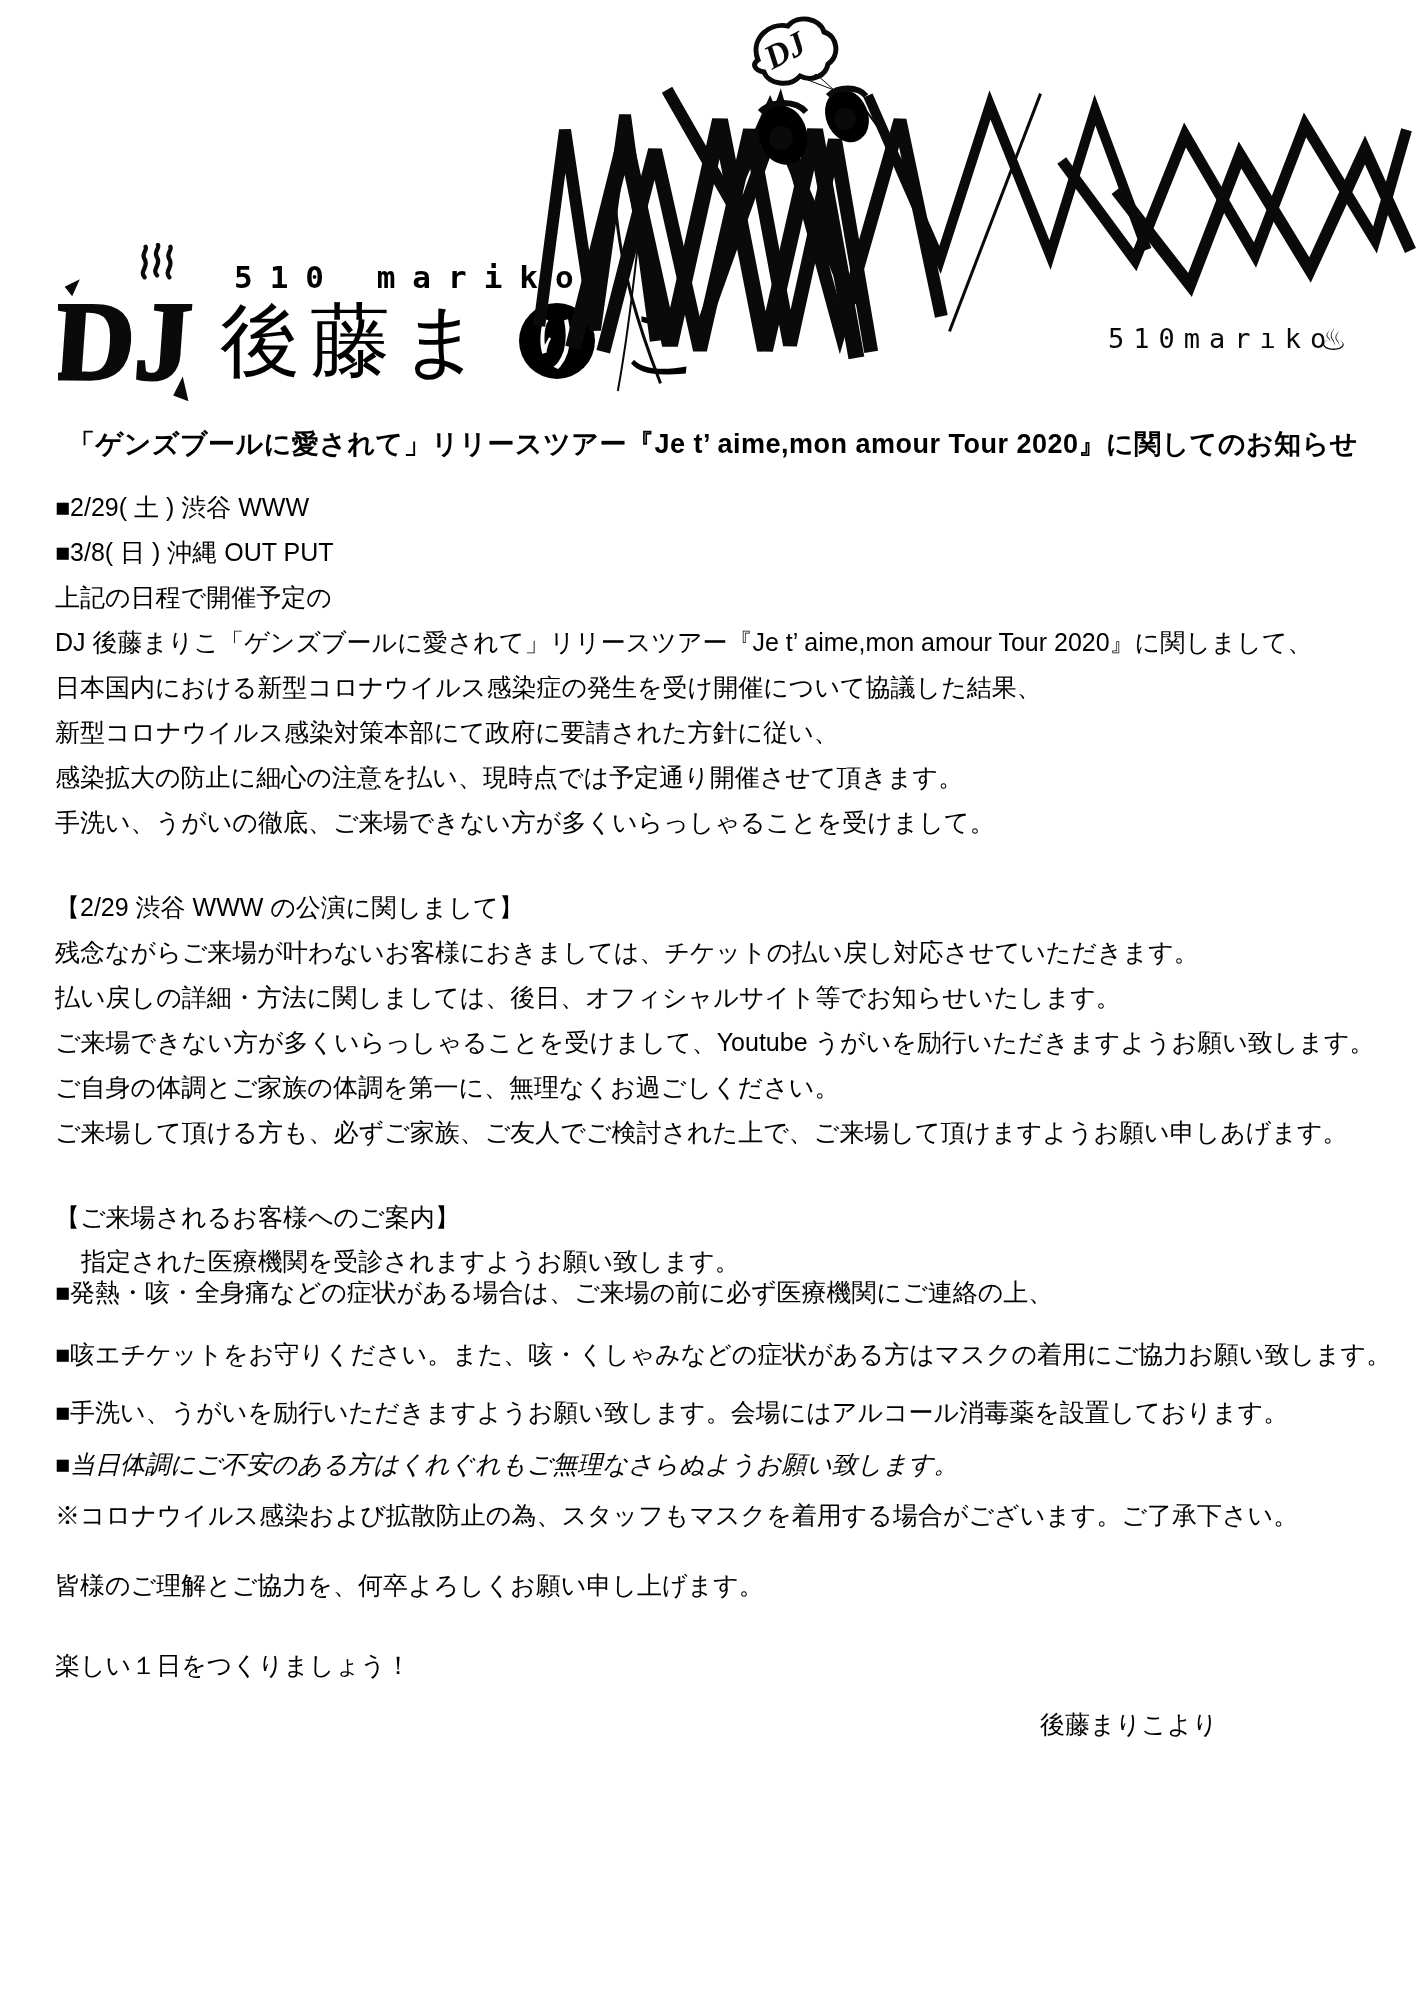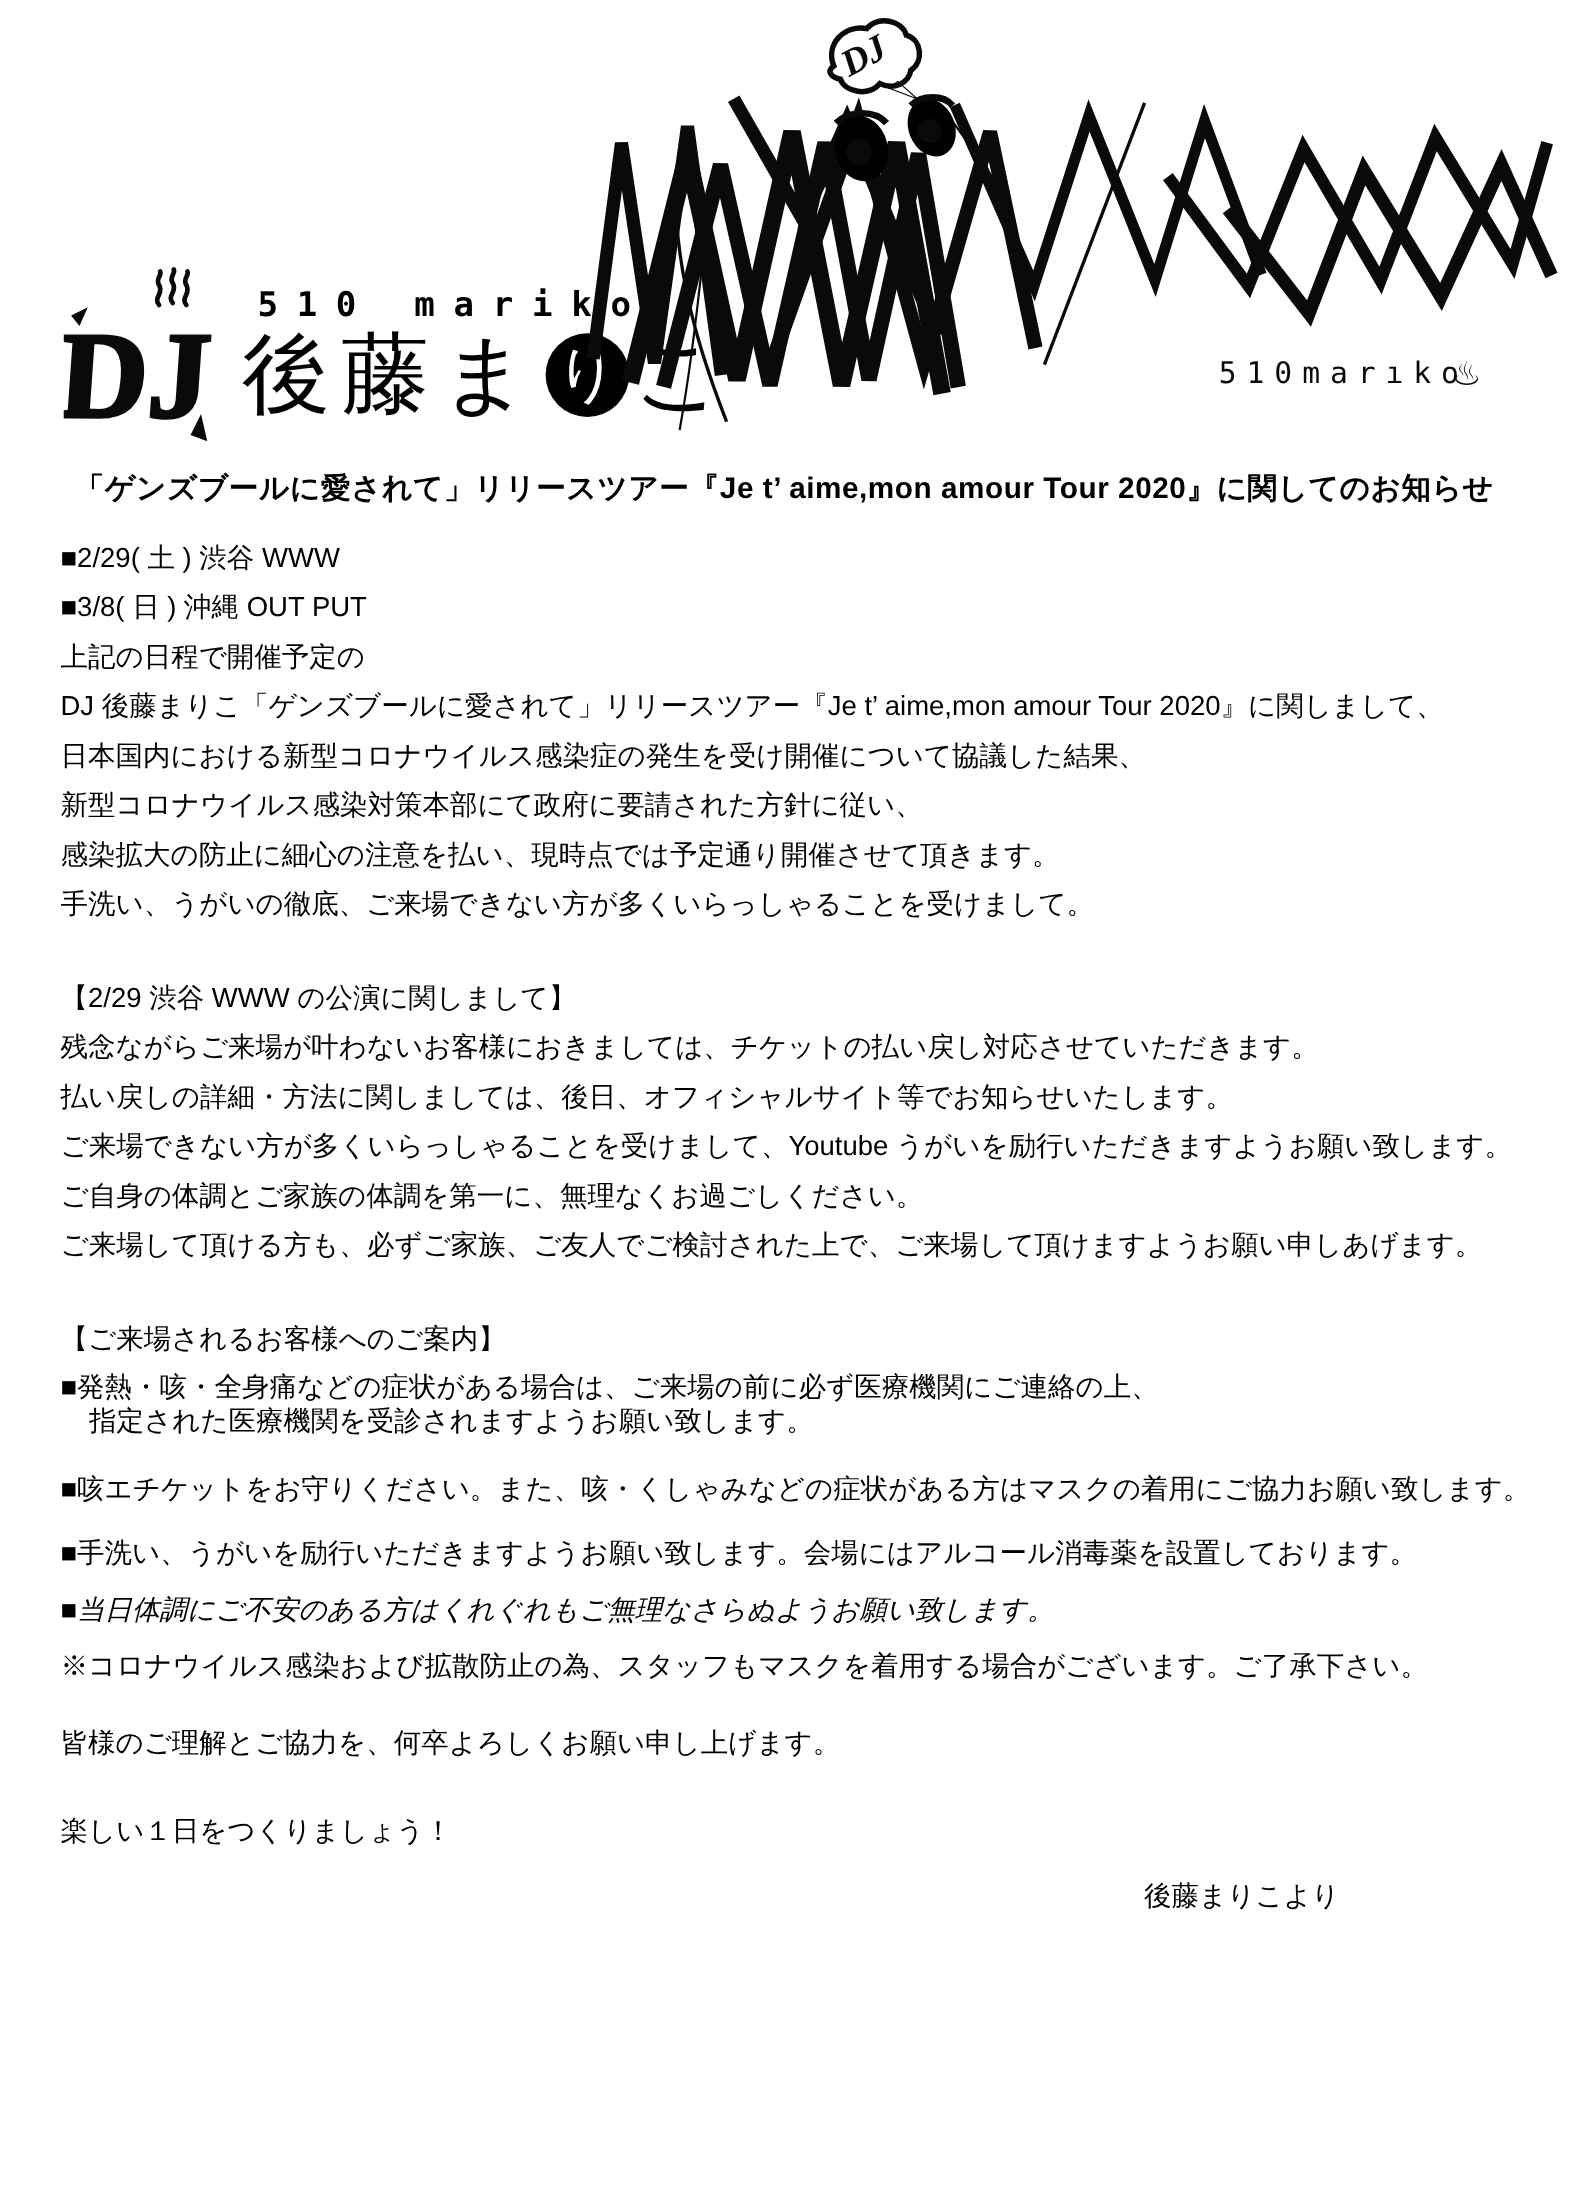--- a/index.html
+++ b/index.html
@@ -10,21 +10,21 @@
   
   .logo{position:absolute;left:58px;top:243px;display:flex;align-items:flex-start;}
   .dj-mark{width:158px;height:162px;flex:0 0 auto;}
   .logo-right{margin-left:4px;}
   .logo-latin{
     font-family:"DejaVu Sans Mono",monospace;font-size:31px;letter-spacing:17px;
     margin:16px 0 0 14px;white-space:nowrap;font-weight:bold;
   }
   .logo-jp{
     font-family:"Liberation Serif",serif;font-size:80px;line-height:1;
-    display:flex;align-items:center;margin-top:6px;letter-spacing:10px;white-space:nowrap;
+    display:flex;align-items:center;margin-top:6px;letter-spacing:10px;white-space:nowrap;gap:23px;
   }
   .circle-ri{
     display:inline-flex;width:76px;height:76px;border-radius:50%;background:#000;
     color:#fff;align-items:center;justify-content:center;font-size:56px;
     margin:0 4px;letter-spacing:0;flex:0 0 auto;
   }
   
   .scribble{position:absolute;left:520px;top:0;width:906px;height:400px;}
   .scribble path,.scribble polyline{stroke:#0a0a0a;fill:none;}
   .caption-text{
@@ -129,22 +129,22 @@
     <div class="line">感染拡大の防止に細心の注意を払い、現時点では予定通り開催させて頂きます。</div>
     <div class="line">手洗い、うがいの徹底、ご来場できない方が多くいらっしゃることを受けまして。</div>
     <div class="line mt40">【2/29 渋谷 WWW の公演に関しまして】</div>
     <div class="line">残念ながらご来場が叶わないお客様におきましては、チケットの払い戻し対応させていただきます。</div>
     <div class="line">払い戻しの詳細・方法に関しましては、後日、オフィシャルサイト等でお知らせいたします。</div>
     <div class="line">ご来場できない方が多くいらっしゃることを受けまして、Youtube うがいを励行いただきますようお願い致します。</div>
     <div class="line">ご自身の体調とご家族の体調を第一に、無理なくお過ごしください。</div>
     <div class="line">ご来場して頂ける方も、必ずご家族、ご友人でご検討された上で、ご来場して頂けますようお願い申しあげます。</div>
     <div class="line mt40">【ご来場されるお客様へのご案内】</div>
     <div class="bullet-wrap">
+      <div class="line indent">指定された医療機関を受診されますようお願い致します。</div>
       <div class="line">■発熱・咳・全身痛などの症状がある場合は、ご来場の前に必ず医療機関にご連絡の上、</div>
-      <div class="line indent">指定された医療機関を受診されますようお願い致します。</div>
     </div>
     <div class="line mt24">■咳エチケットをお守りください。また、咳・くしゃみなどの症状がある方はマスクの着用にご協力お願い致します。</div>
     <div class="line mt13">■手洗い、うがいを励行いただきますようお願い致します。会場にはアルコール消毒薬を設置しております。</div>
     <div class="line mt7">■当日体調にご不安のある方はくれぐれもご無理なさらぬようお願い致します。</div>
     <div class="line mt6">※コロナウイルス感染および拡散防止の為、スタッフもマスクを着用する場合がございます。ご了承下さい。</div>
     <div class="line mt25">皆様のご理解とご協力を、何卒よろしくお願い申し上げます。</div>
     <div class="line mt46">楽しい１日をつくりましょう！</div>
     <div class="line mt14 signoff">後藤まりこより</div>
   </div>
 

